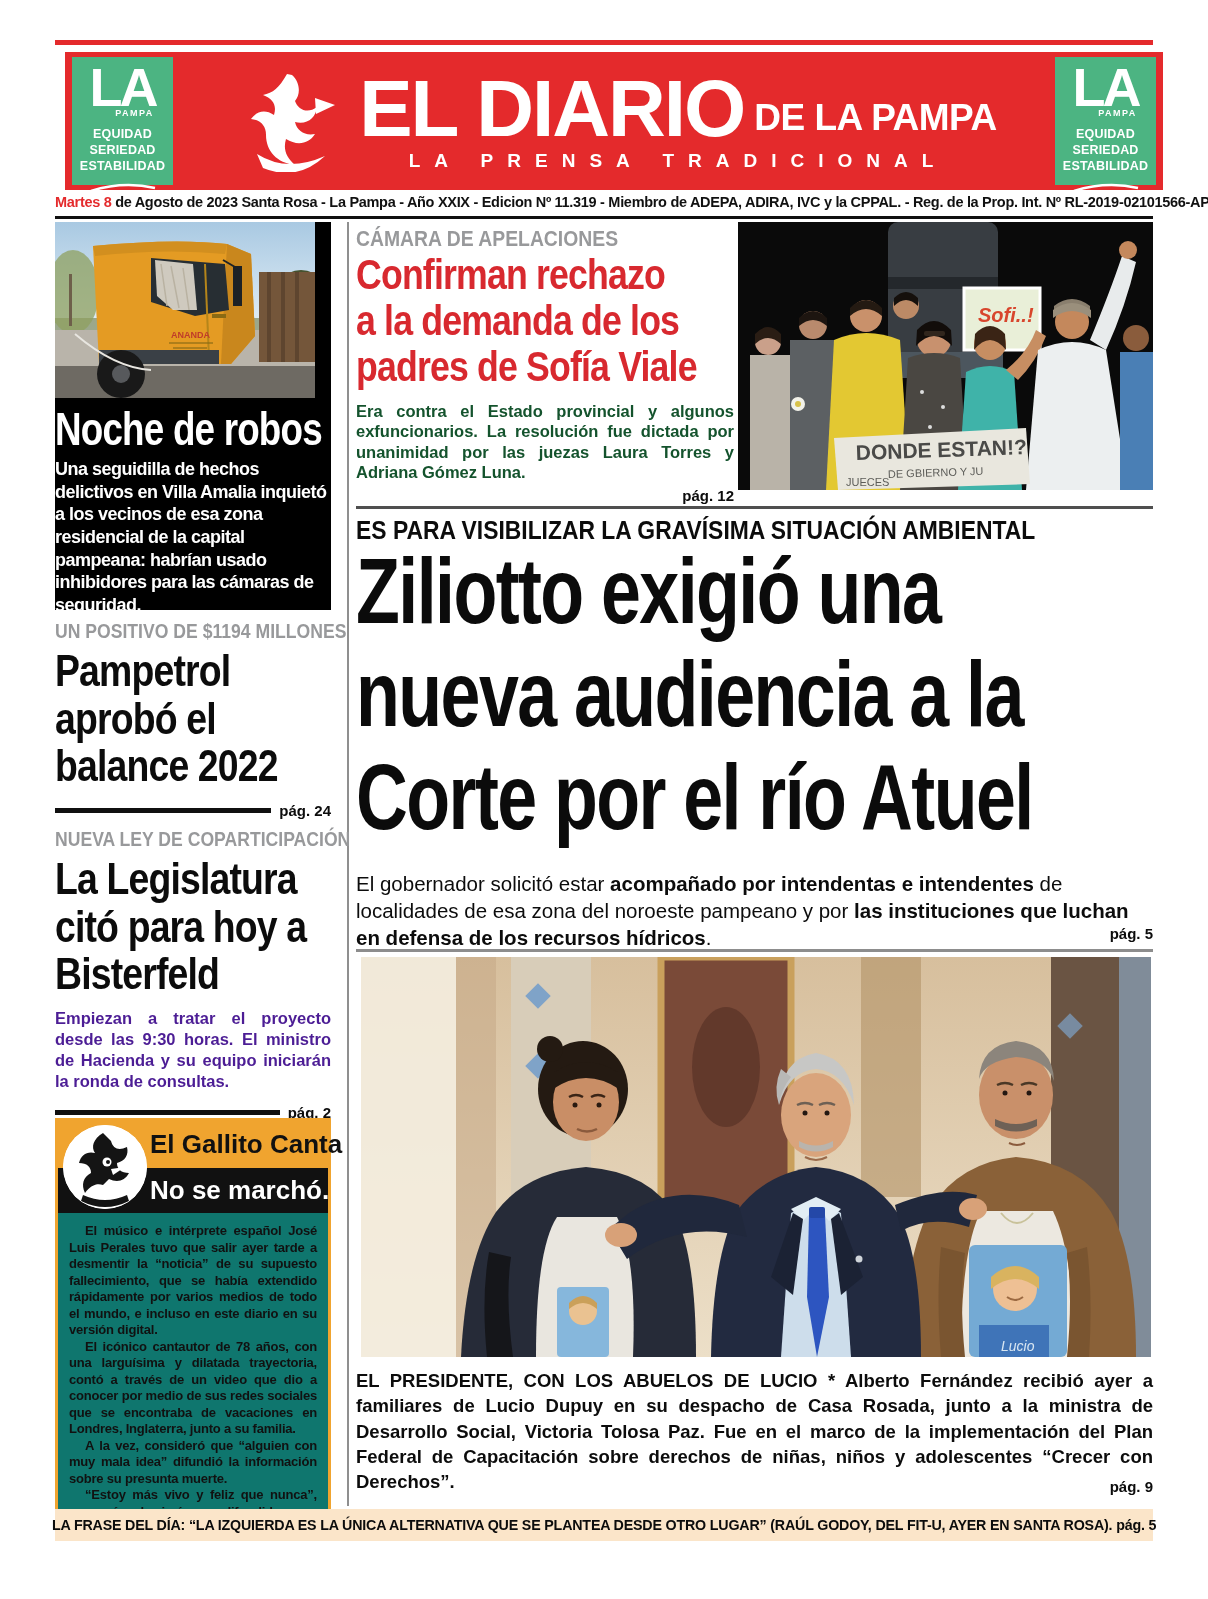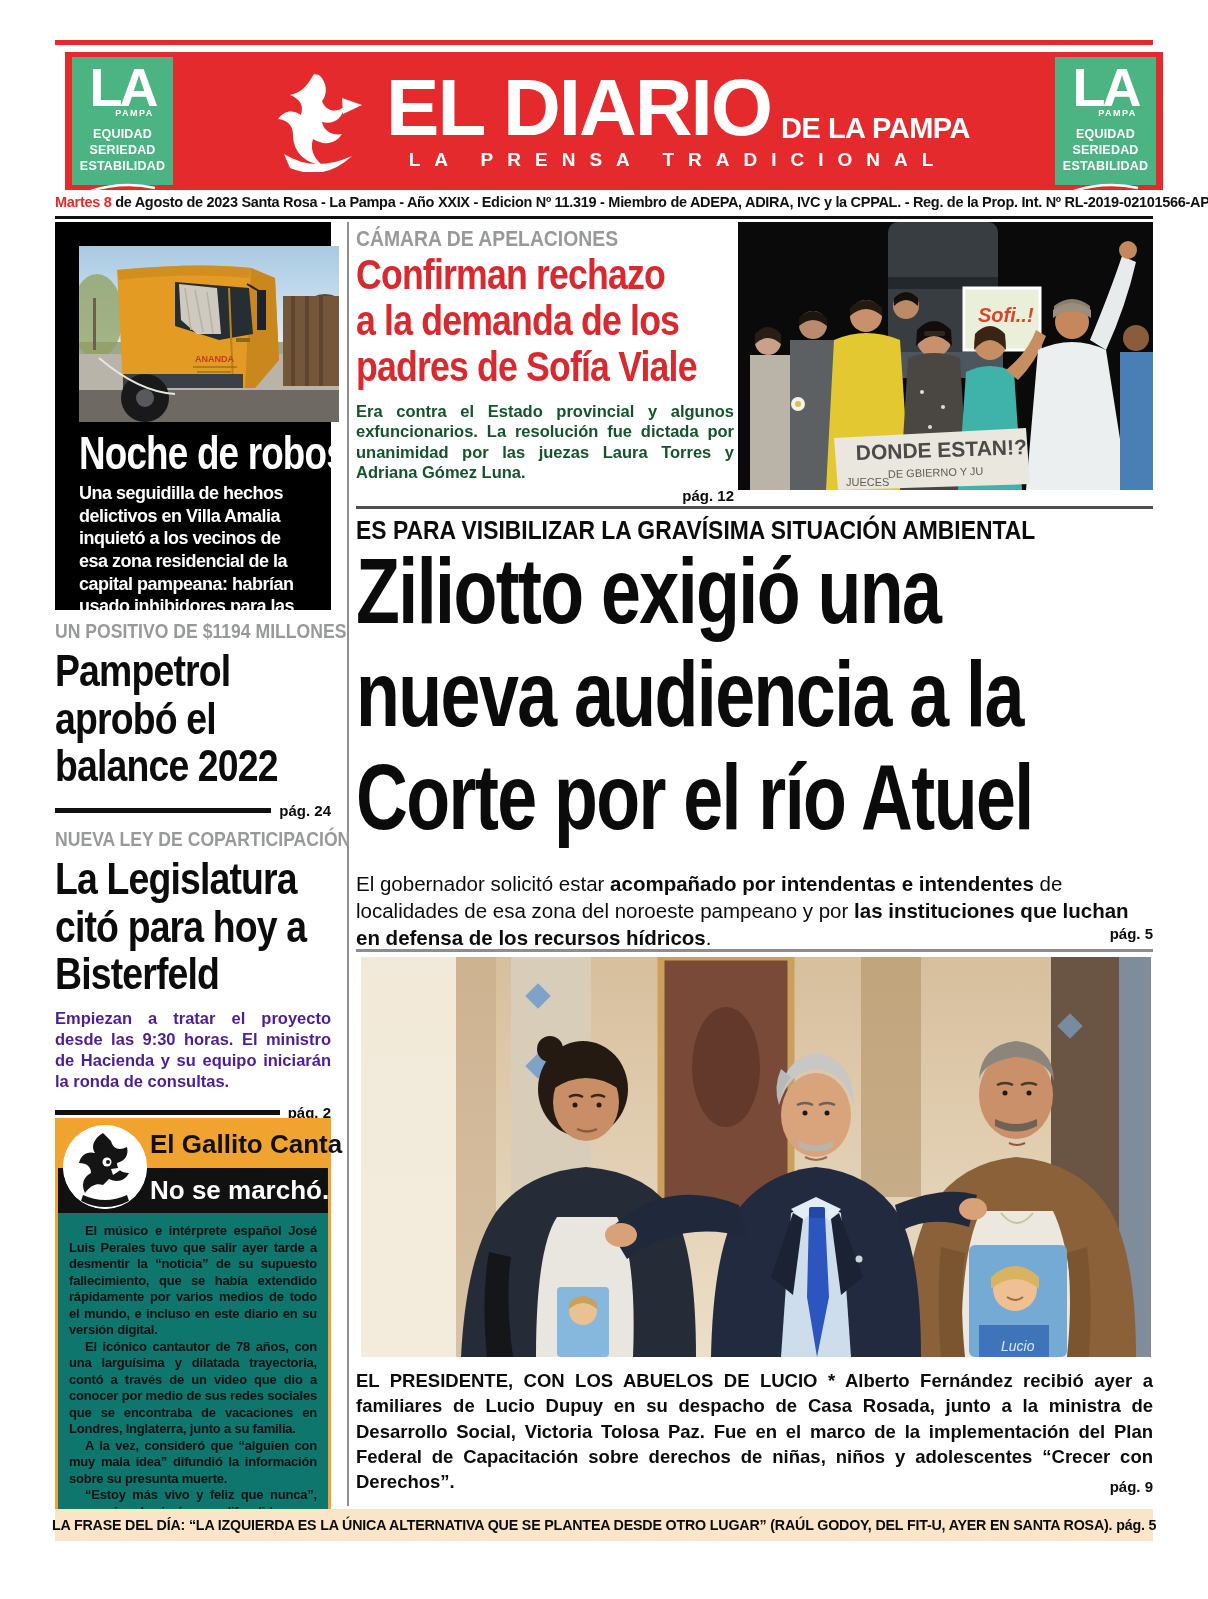--- a/index.html
+++ b/index.html
@@ -7,36 +7,36 @@
   .page { position:relative; width:1208px; height:1599px; background:#fff; overflow:hidden; margin:0 auto; }
 
   
   .top-strip { position:absolute; left:55px; top:40px; width:1098px; height:5px; background:#e42a2c; }
   .masthead { position:absolute; left:65px; top:52px; width:1098px; height:138px; background:#e42a2c; display:flex; align-items:center; }
   .badge { width:101px; height:128px; background:#4cb482; margin:0 7px; color:#fff; text-align:center; font-weight:bold; flex:0 0 auto; padding-top:6px; }
   .badge .la { font-size:54px; line-height:0.9; letter-spacing:-3px; display:block; }
   .badge .pampa { font-size:9px; letter-spacing:1.5px; display:block; margin:-4px 0 8px 24px; }
   .badge .val { font-size:12.5px; line-height:1.3; letter-spacing:0.2px; display:block; }
   .badge svg { margin-top:7px; }
-  .mast-center { flex:1; display:flex; align-items:center; justify-content:center; gap:16px; color:#fff; }
+  .mast-center { flex:1; display:flex; align-items:flex-end; justify-content:center; gap:16px; color:#fff; }
   .mast-title-wrap { text-align:center; }
   .mast-title-row { display:flex; align-items:flex-end; gap:10px; justify-content:center; }
   .mast-title { font-size:80px; font-weight:bold; letter-spacing:-2px; line-height:0.92; }
-  .mast-suffix { font-size:29px; font-weight:bold; letter-spacing:-0.5px; white-space:nowrap; }
+  .mast-suffix { font-size:37px; font-weight:bold; letter-spacing:-0.5px; margin-bottom:7px; white-space:nowrap; }
   .mast-tagline { font-size:19px; font-weight:bold; letter-spacing:14px; margin-top:4px; white-space:nowrap; }
 
   .dateline { position:absolute; left:55px; top:194px; width:1098px; font-size:14.5px; font-weight:bold; color:#111; text-align:center; letter-spacing:-0.3px; white-space:nowrap; }
   .dateline .red { color:#e42a2c; }
   .date-rule { position:absolute; left:55px; top:216px; width:1098px; height:3px; background:#101010; }
 
   .v-divider { position:absolute; left:347px; top:222px; width:2px; height:1284px; background:#8f8f8f; }
 
   
   .col-left { position:absolute; left:55px; top:222px; width:276px; }
-  .robos { position:absolute; left:0; top:0; width:276px; height:388px; background:#000; color:#fff; padding:24px; }
+  .robos { position:absolute; left:0; top:0; width:276px; height:388px; background:#000; color:#fff; padding:0; }
   .robos svg.photo { display:block; width:260px; height:176px; }
   .robos-h { font-size:46px; font-weight:bold; letter-spacing:-1px; white-space:nowrap; transform:scaleX(0.80); transform-origin:0 50%; margin:8px 0 6px; line-height:1; }
   .robos-deck { font-size:18px; font-weight:bold; line-height:1.26; letter-spacing:-0.5px; }
   .robos-pg { text-align:right; font-size:15px; font-weight:bold; margin-top:6px; }
 
   .kicker { color:#98999b; font-weight:bold; white-space:nowrap; transform:scaleX(0.88); transform-origin:0 0; }
   .lc-kicker { font-size:20px; }
   .lc-headline { font-size:44px; font-weight:bold; color:#0c0c0c; letter-spacing:-1px; line-height:1.08; width:324px; transform:scaleX(0.85); transform-origin:0 0; margin-top:4px; }
   .rule-row { display:flex; align-items:center; gap:8px; margin-top:12px; }
   .rule-row .bar { flex:1; height:5px; background:#101010; }

